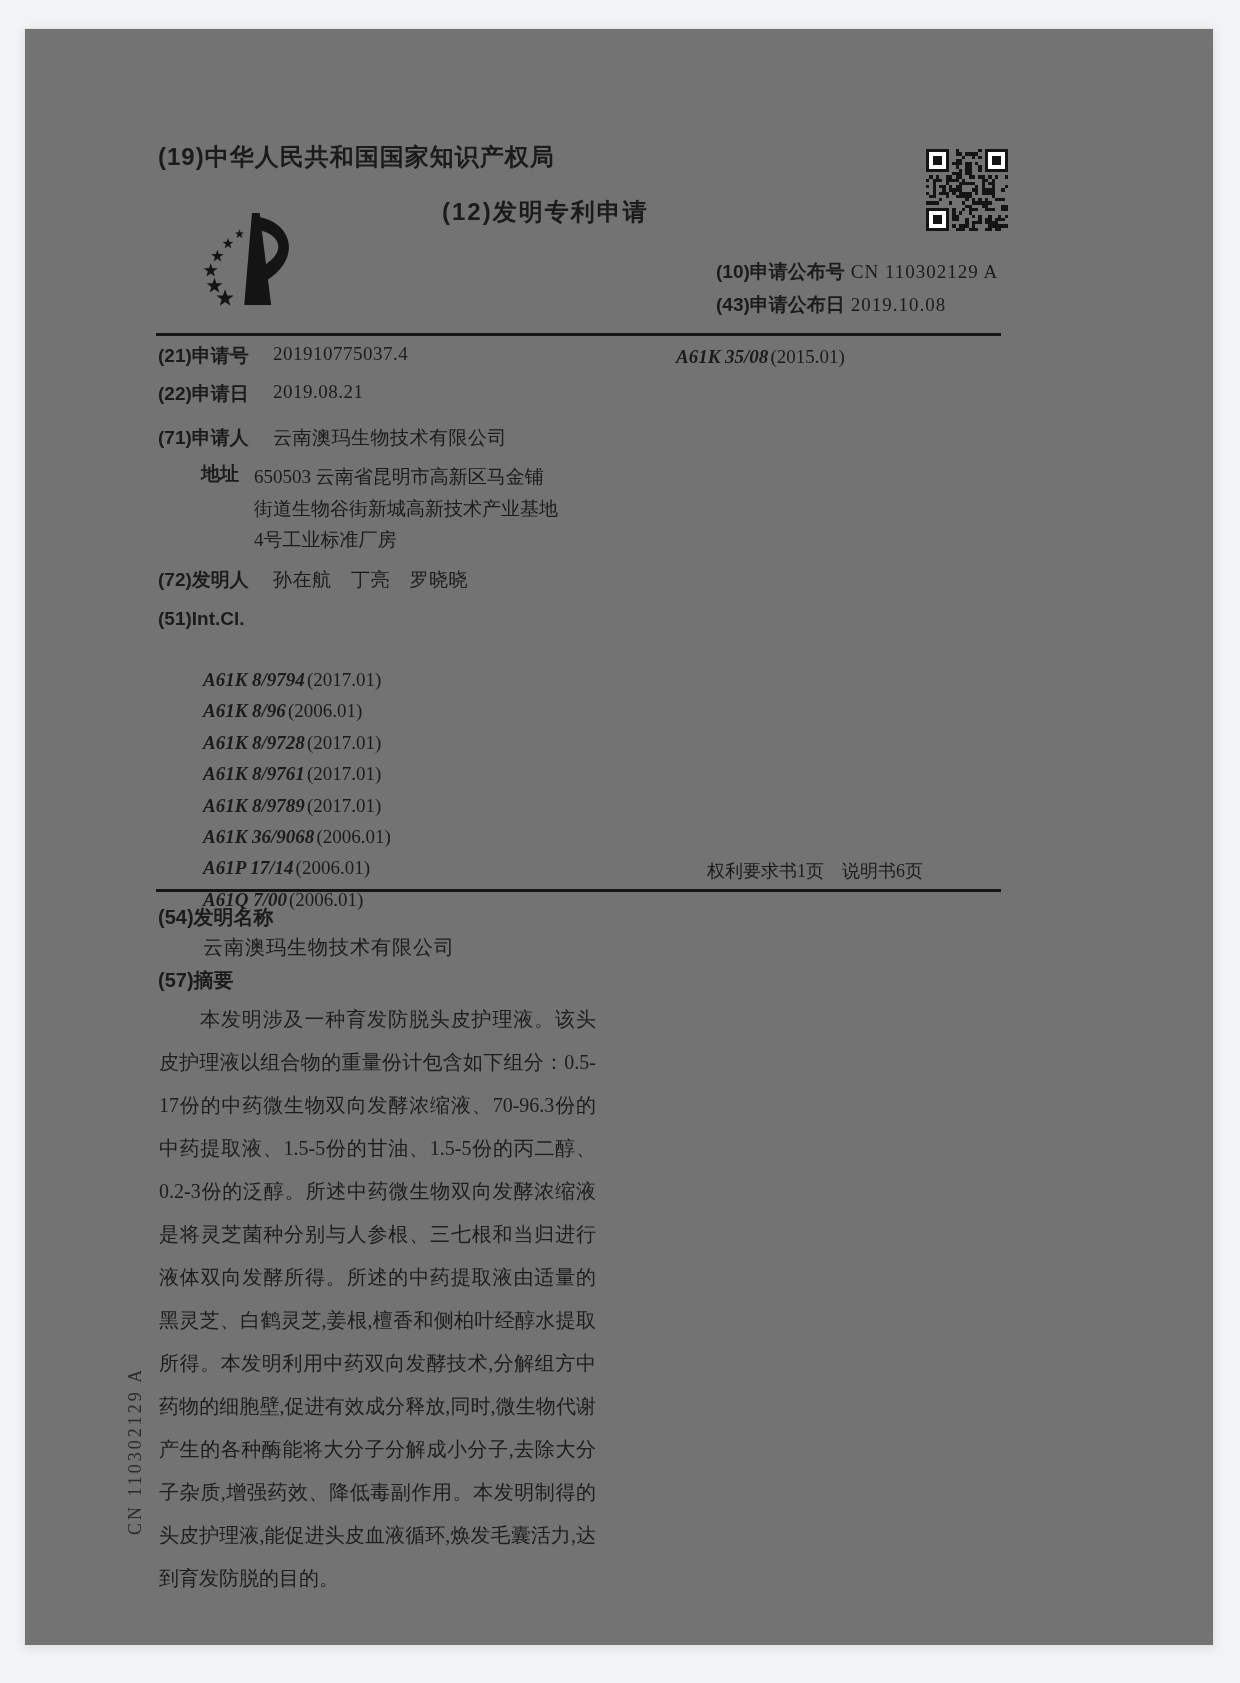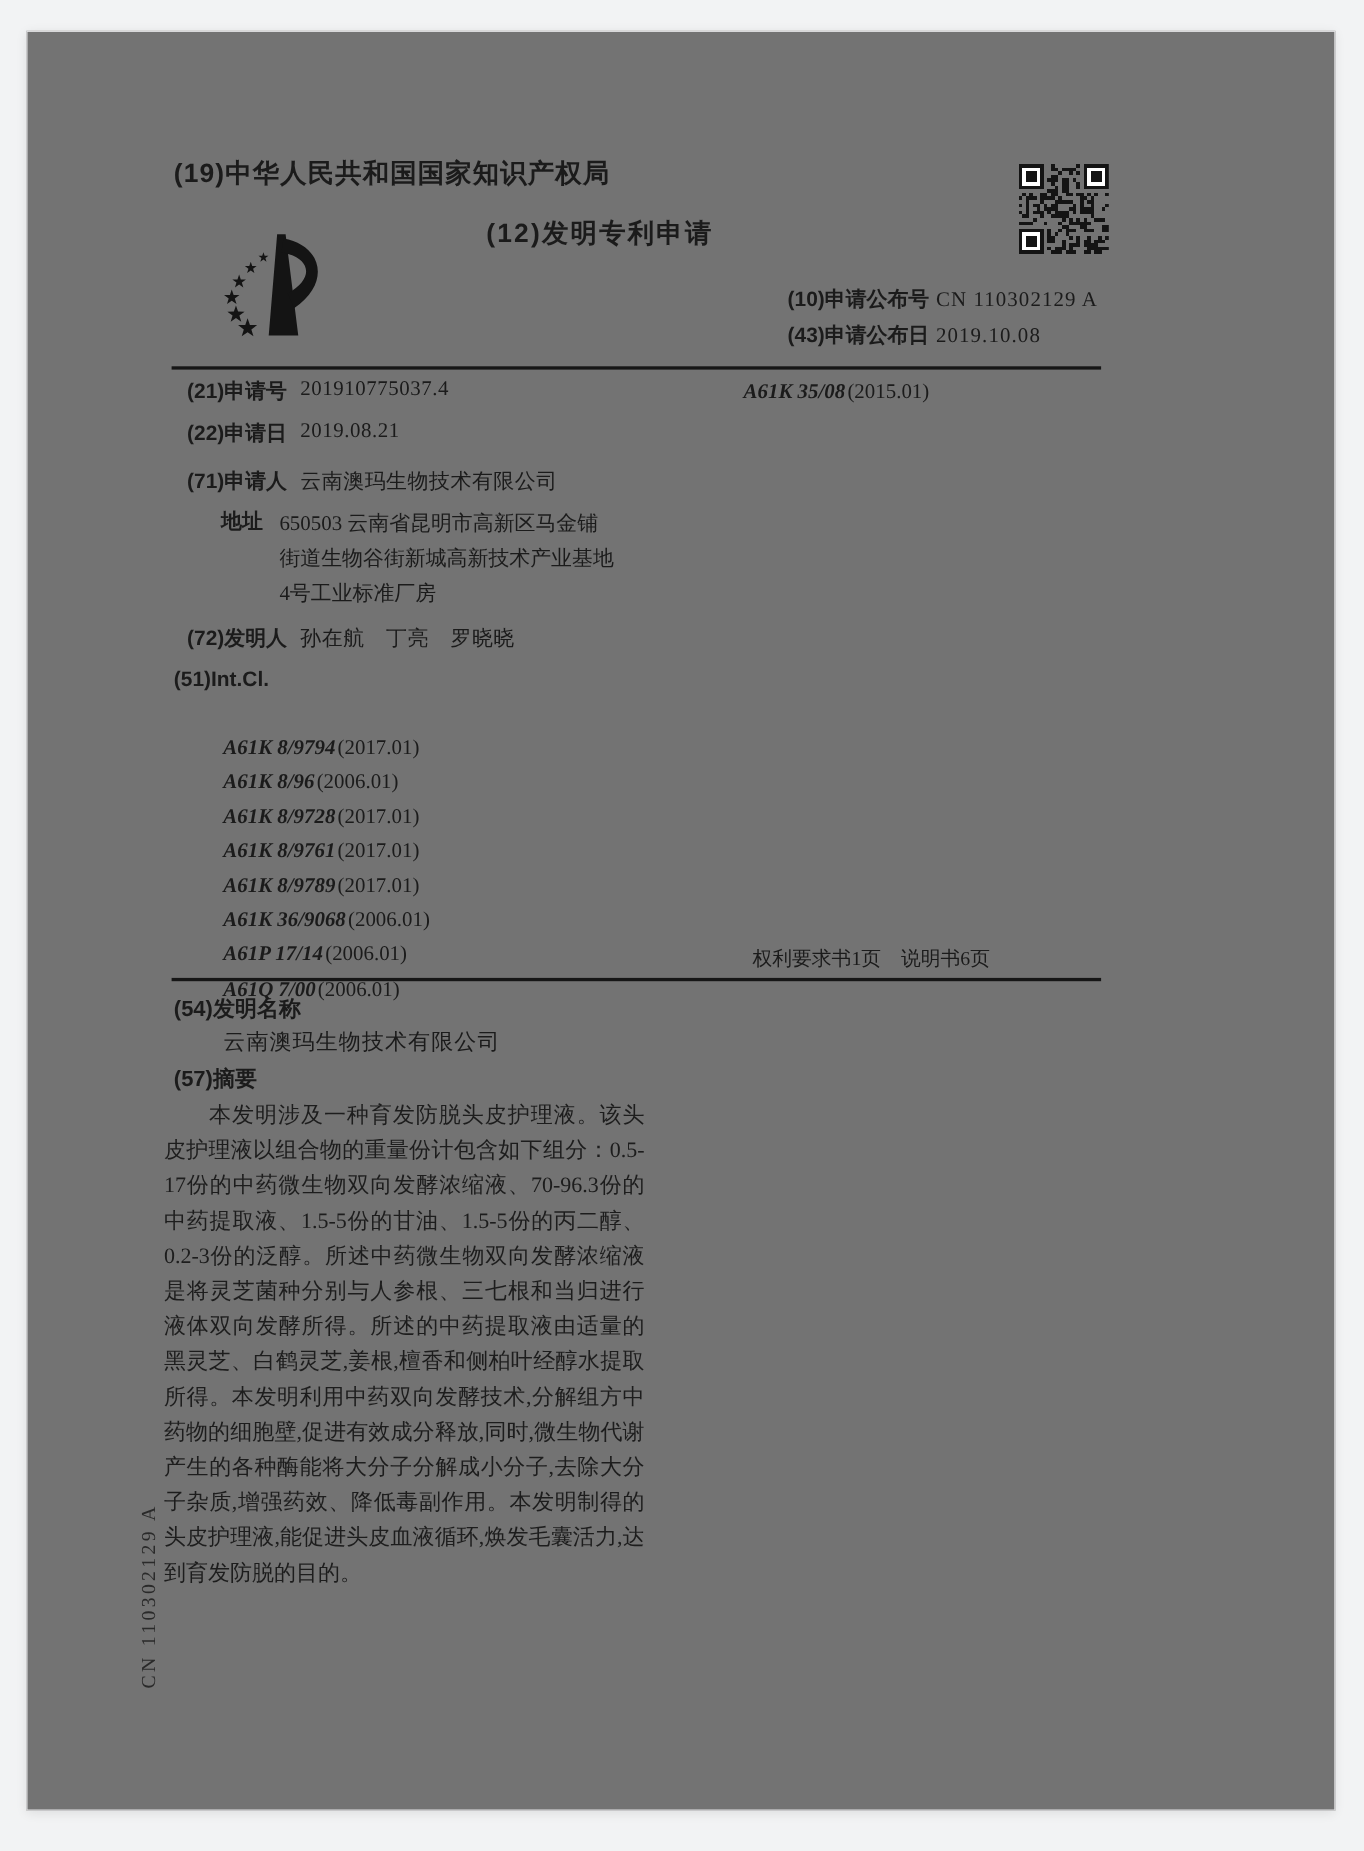--- a/index.html
+++ b/index.html
@@ -22,43 +22,43 @@
   #pubnum   { left:691px; top:230px; }
   #pubdate  { left:691px; top:263px; }
   .publine .val { font-family:"Liberation Serif","DejaVu Serif",serif; font-weight:400;
                   letter-spacing:1px; margin-left:6px; }
 
   #qr { left:901px; top:120px; width:82px; height:82px; }
 
   .hr { left:131px; width:845px; height:3px; background:#161616; }
   #hr1 { top:304px; } #hr2 { top:860px; }
 
-  .frow { left:133px; font-size:19px; display:flex; white-space:nowrap;text-align:center; }
+  .frow { left:133px; font-size:19px; display:flex; white-space:nowrap; }
   .flbl { width:115px; flex:none; }
   .fval { letter-spacing:0.5px; }
   #r21 { top:314px; } #r22 { top:352px; } #r71 { top:396px; }
   #r72 { top:538px; } #r51 { top:579px; }
 
   #addr-label { left:176px; top:432px; font-size:19px; }
   #addr-lines { left:229px; top:432px; font-size:19px; line-height:31.5px; }
 
   #ipc-primary { left:651px; top:317px; font-size:19px; white-space:nowrap;text-align:center; }
   #ipc-list    { left:178px; top:640px; font-size:19px; }
   .ipc-row     { height:31.4px; white-space:nowrap; }
   .ipc-code    { font-family:"Liberation Serif","DejaVu Serif",serif;
                  font-style:italic; font-weight:700; margin-right:2px; }
   .ipc-year    { font-family:"Liberation Serif","DejaVu Serif",serif; }
 
-  #pages-info { left:659px; top:830px; font-size:18px; white-space:nowrap; }
+  #pages-info { left:682px; top:830px; font-size:18px; white-space:nowrap; }
 
   #s54    { left:133px; top:875px; font-size:20px; }
   #title  { left:178px; top:905px; font-size:20px; letter-spacing:1px; white-space:nowrap; }
   #s57    { left:133px; top:938px; font-size:20px; }
 
-  #abstract { left:124px; top:969px; width:437px; font-size:20px; line-height:32px;
+  #abstract { left:134px; top:969px; width:437px; font-size:20px; line-height:43px;
               text-align:justify; text-indent:41px; color:#1d1d1d; }
 
   #vert { left:100px; top:1506px; transform:rotate(-90deg); transform-origin:0 0;
           font-size:18px; letter-spacing:3px; white-space:nowrap; color:#2a2a2a; }
 
   svg { display:block; }
 </style>
 </head>
 <body>
 

